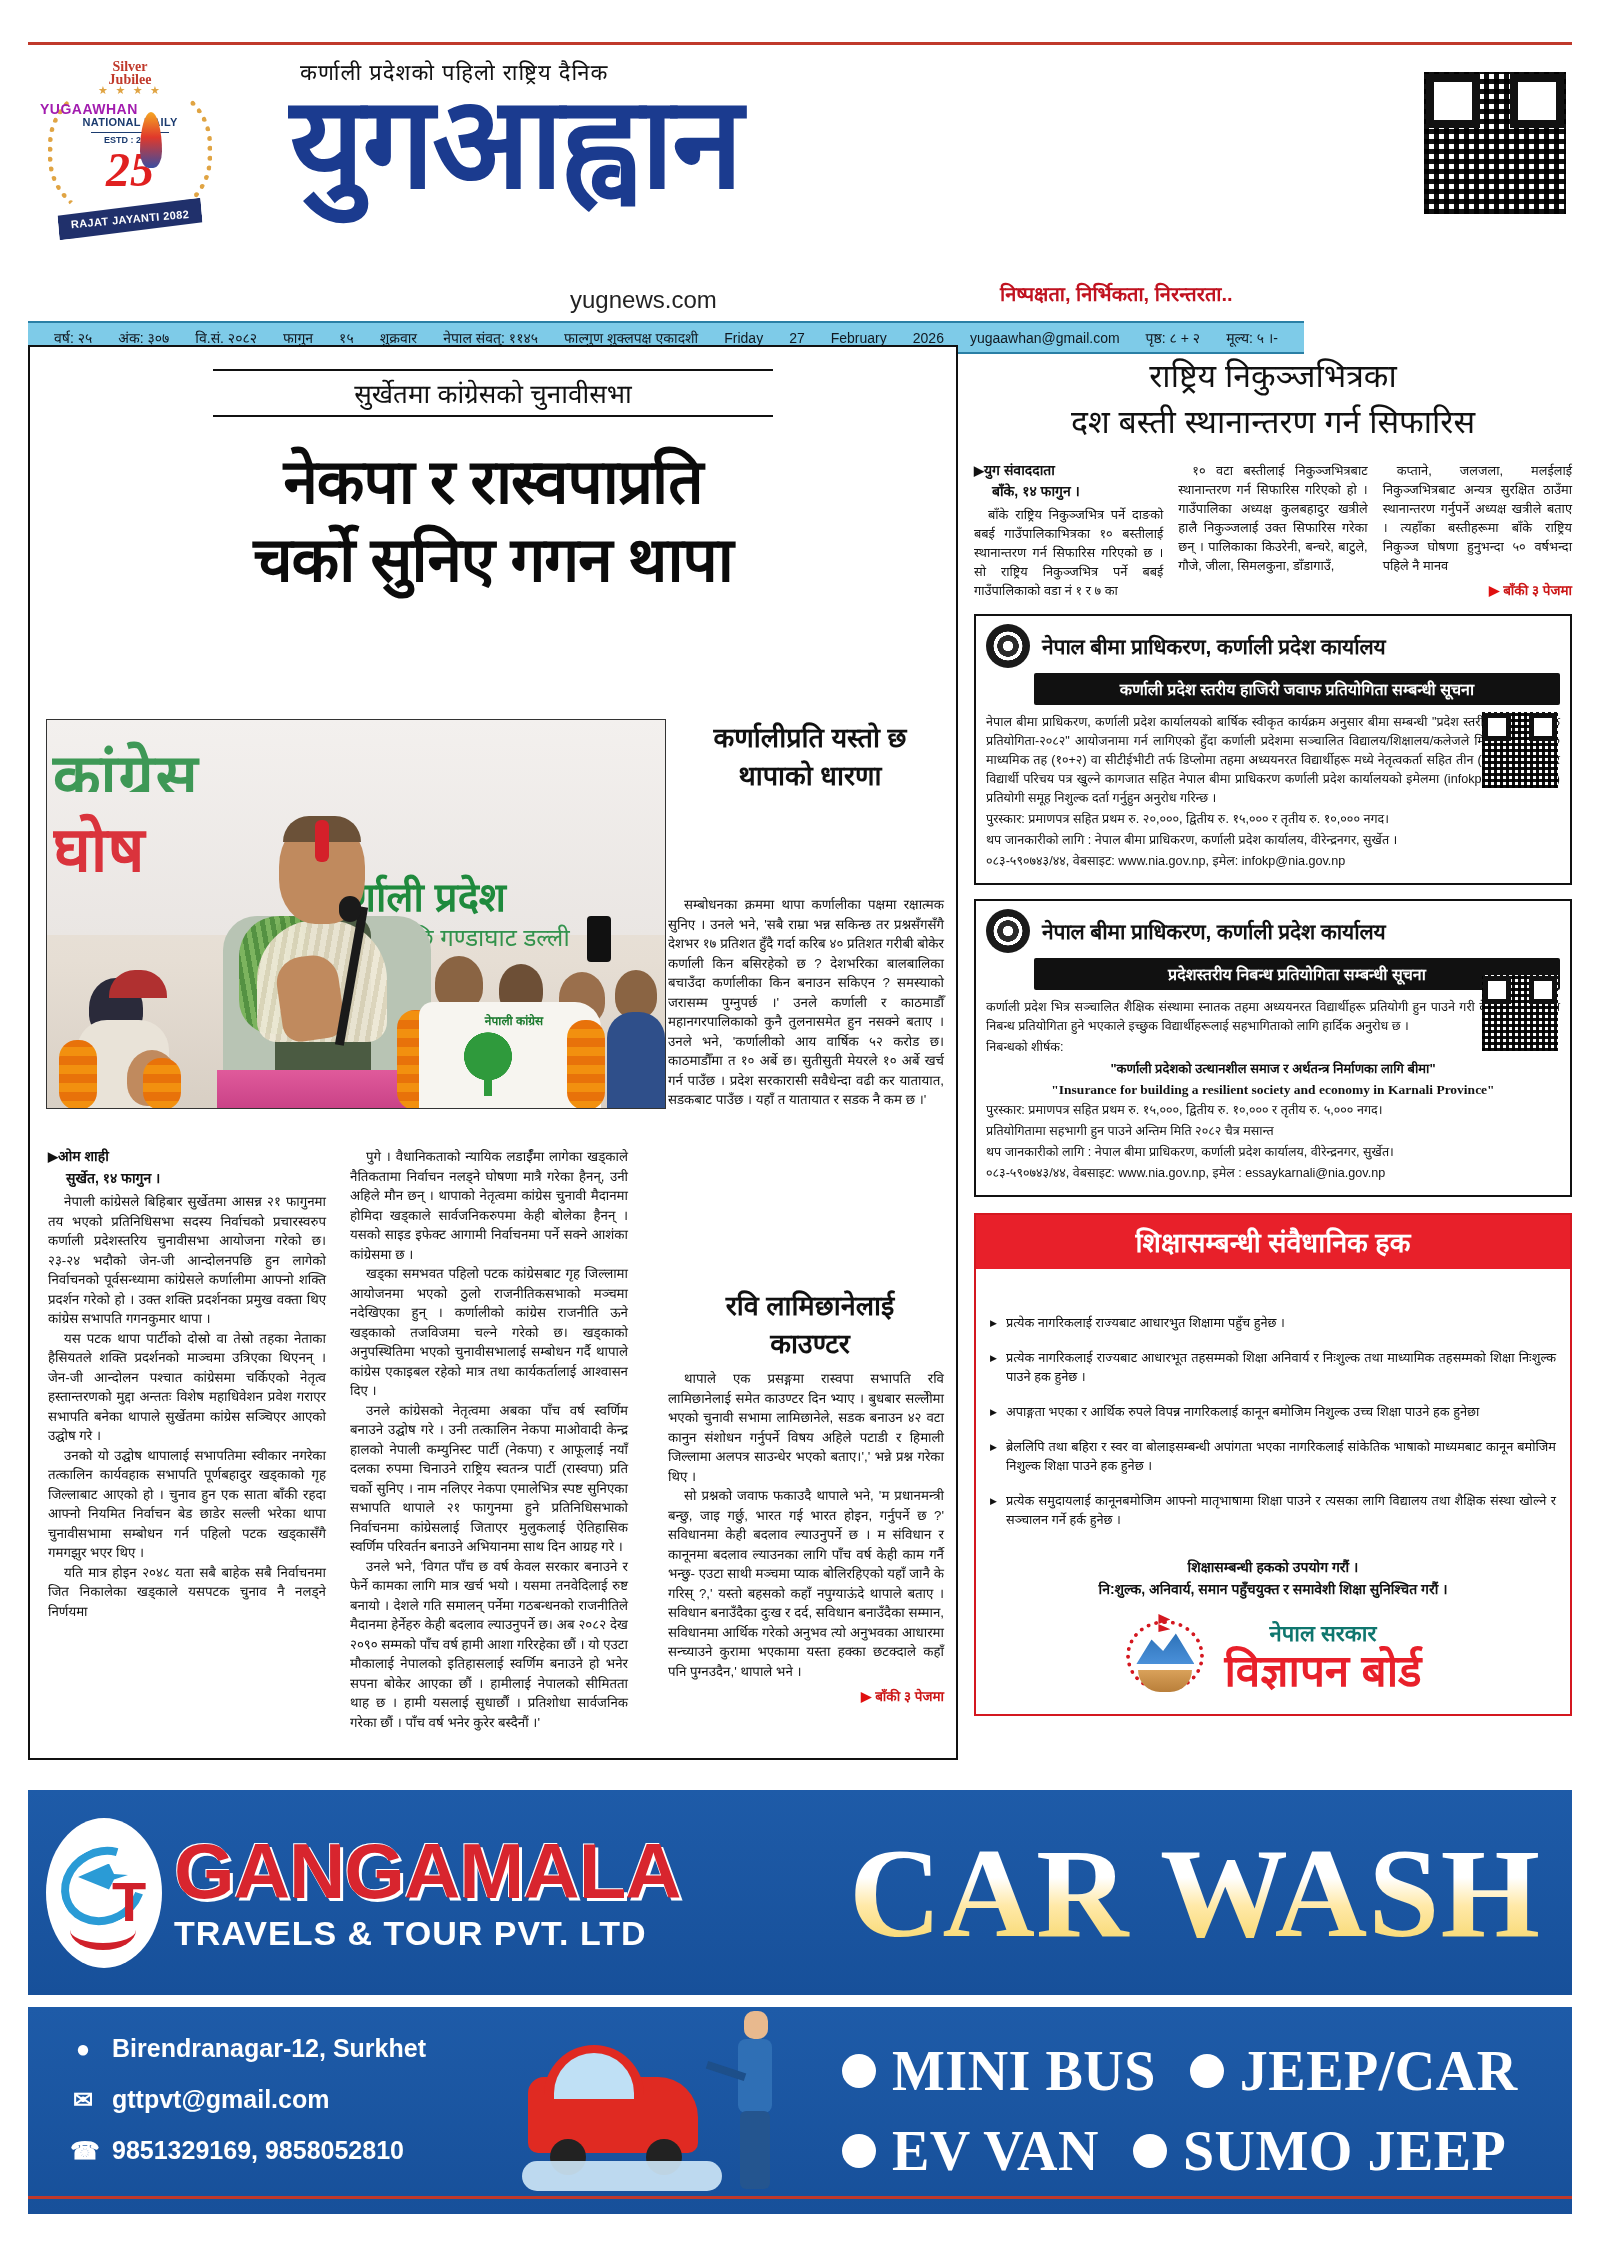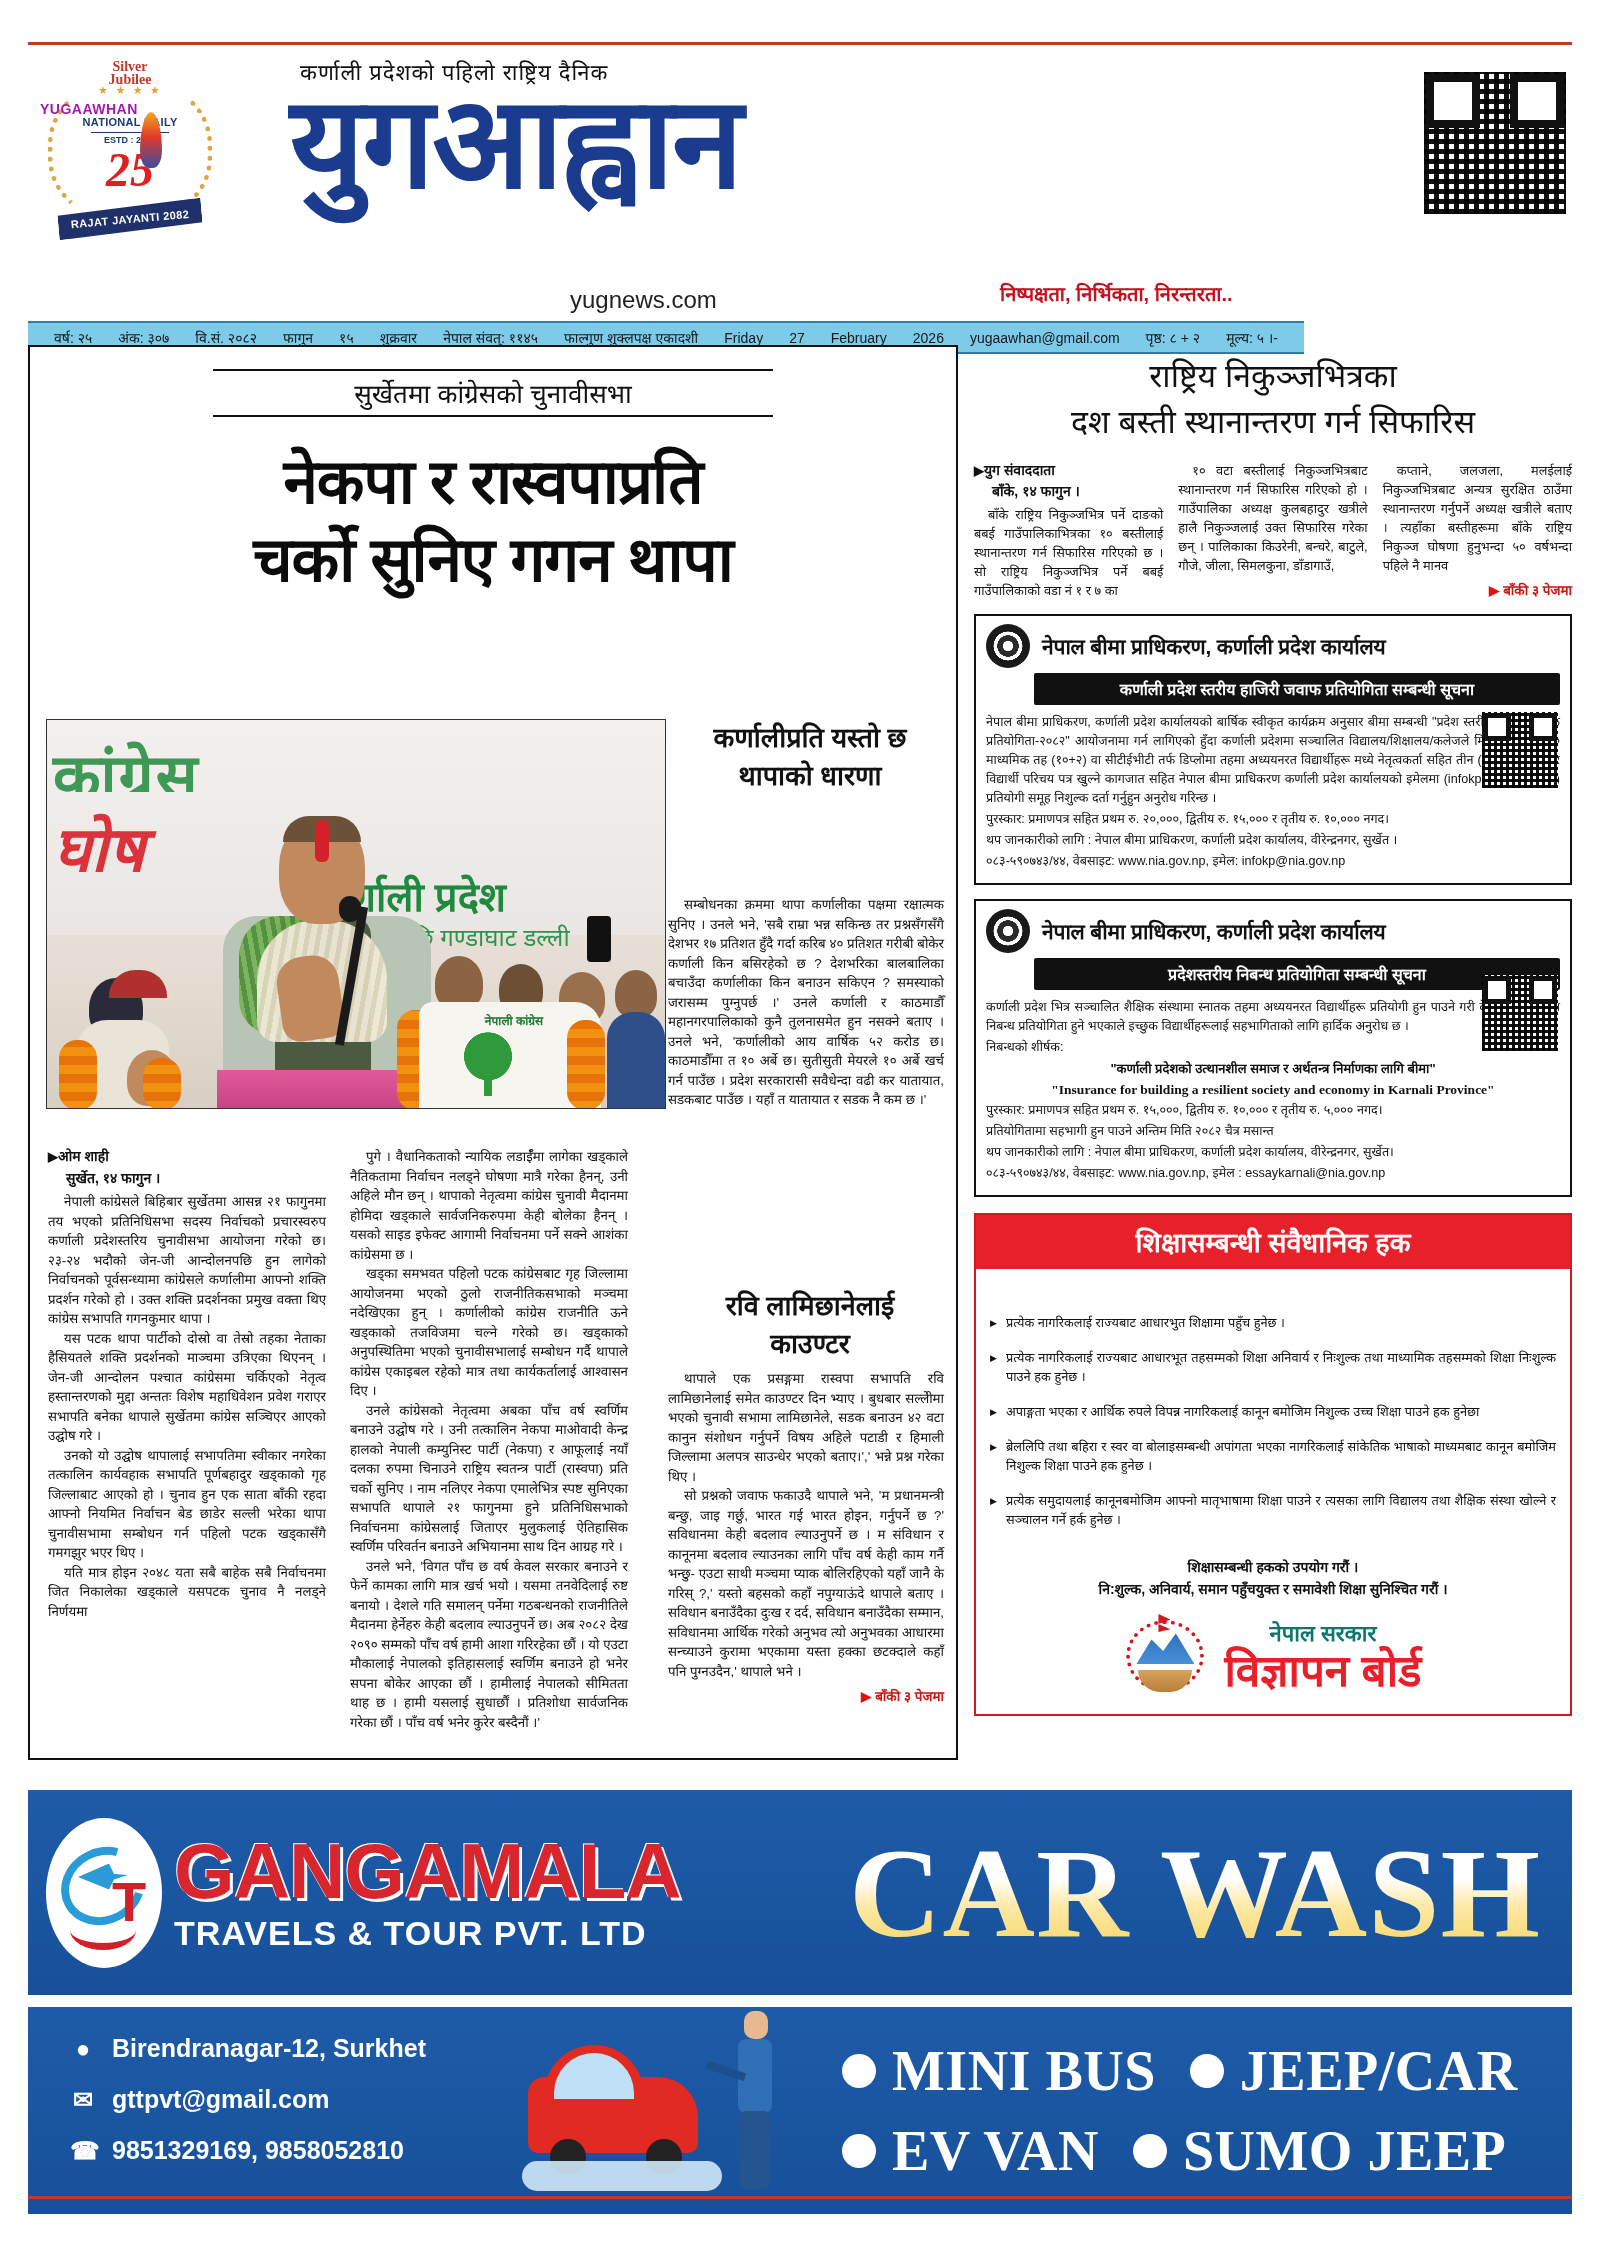--- a/index.html
+++ b/index.html
@@ -144,21 +144,21 @@
   }
   .banner-green {
     position: absolute; left: 0; top: 12px; width: 620px; height: 60px;
     font-family: "Liberation Sans", sans-serif; font-weight: bold; font-size: 62px;
     color: #1f8a3d; opacity: .85; letter-spacing: 2px; padding-left: 6px;
     white-space: nowrap; overflow: hidden;
   }
   .banner-red {
     position: absolute; left: 6px; top: 84px; width: 300px; height: 68px;
     font-family: "Liberation Sans", sans-serif; font-weight: bold; font-size: 64px;
-    color: #d8202a; opacity: .9; white-space: nowrap; overflow: hidden; font-style: italic;
+    color: #d8202a; opacity: .9; white-space: nowrap; overflow: hidden;
   }
   .banner-green2 {
     position: absolute; left: 300px; top: 148px; width: 320px;
     font-family: "Liberation Sans", sans-serif; font-weight: bold; font-size: 40px;
     color: #1f8a3d; white-space: nowrap; overflow: hidden;
   }
   .banner-green3 {
     position: absolute; left: 330px; top: 200px; width: 300px;
     font-family: "Liberation Sans", sans-serif; font-size: 24px;
     color: #1f8a3d; white-space: nowrap; overflow: hidden; opacity:.9;

